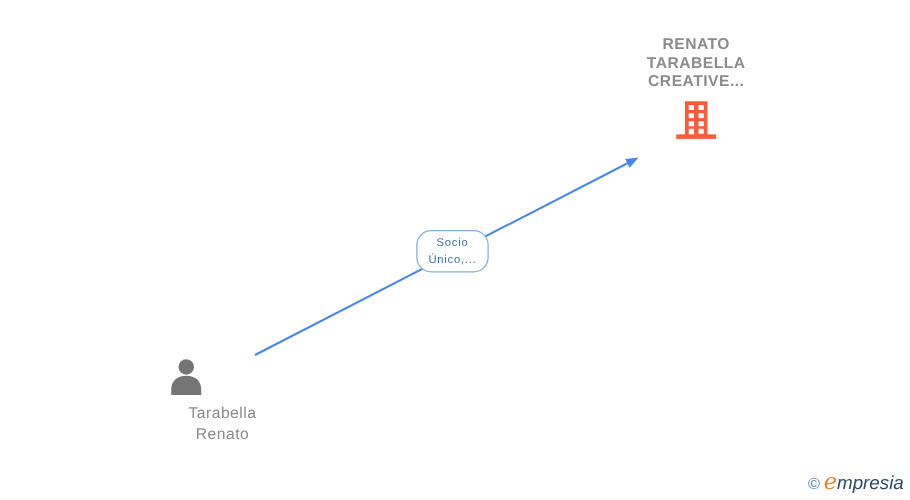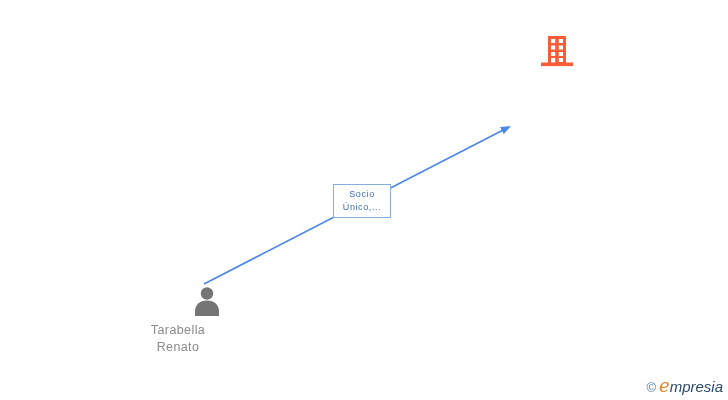--- a/index.html
+++ b/index.html
@@ -24,21 +24,21 @@
 
   
   .edge-label {
     position: absolute;
     left: 333px;
     top: 184px;
     width: 58px;
     min-height: 33px;
     background: #ffffff;
     border: 1px solid #85aede;
-    border-radius: 0;
+    border-radius: 12px;
     color: #3d6eb4;
     font-size: 9px;
     letter-spacing: 0.6px;
     line-height: 13px;
     text-align: center;
     padding: 3px 2px;
     cursor: pointer;
   }
 
   
@@ -63,21 +63,21 @@
   .company-icon { margin-top: 7px; }
 
   
   .person-node {
     position: absolute;
     left: 134px;
     top: 286px;
     width: 88px;
     display: flex;
     flex-direction: column;
-    align-items: flex-end;
+    align-items: flex-start;
     cursor: pointer;
   }
   .person-name {
     margin-top: 6px;
     color: #8a8a8a;
     font-size: 12.5px;
     line-height: 17px;
     letter-spacing: 0.4px;
     text-align: center;
   }
@@ -124,20 +124,21 @@
       </marker>
     </defs>
     <line x1="204" y1="284" x2="509" y2="127" stroke="#4a86e8" stroke-width="1.6" marker-end="url(#arrowhead)"></line>
   </svg>
 
   <div class="edge-label">
     <span>Socio Único,...</span>
   </div>
 
   <div class="company-node">
+    <div class="company-name">RENATO TARABELLA CREATIVE...</div>
     <svg class="company-icon" width="34" height="32" viewBox="0 0 34 31" xmlns="http://www.w3.org/2000/svg">
       <rect x="1" y="27" width="32" height="3.6" fill="#f95d38"></rect>
       <rect x="8" y="0.5" width="18" height="27.5" fill="#f95d38"></rect>
       <rect x="11" y="3.5" width="4.2" height="4" fill="#ffffff"></rect>
       <rect x="18.8" y="3.5" width="4.2" height="4" fill="#ffffff"></rect>
       <rect x="11" y="10" width="4.2" height="4" fill="#ffffff"></rect>
       <rect x="18.8" y="10" width="4.2" height="4" fill="#ffffff"></rect>
       <rect x="11" y="16.5" width="4.2" height="4" fill="#ffffff"></rect>
       <rect x="18.8" y="16.5" width="4.2" height="4" fill="#ffffff"></rect>
       <rect x="11" y="22.5" width="4.2" height="4.5" fill="#ffffff"></rect>

